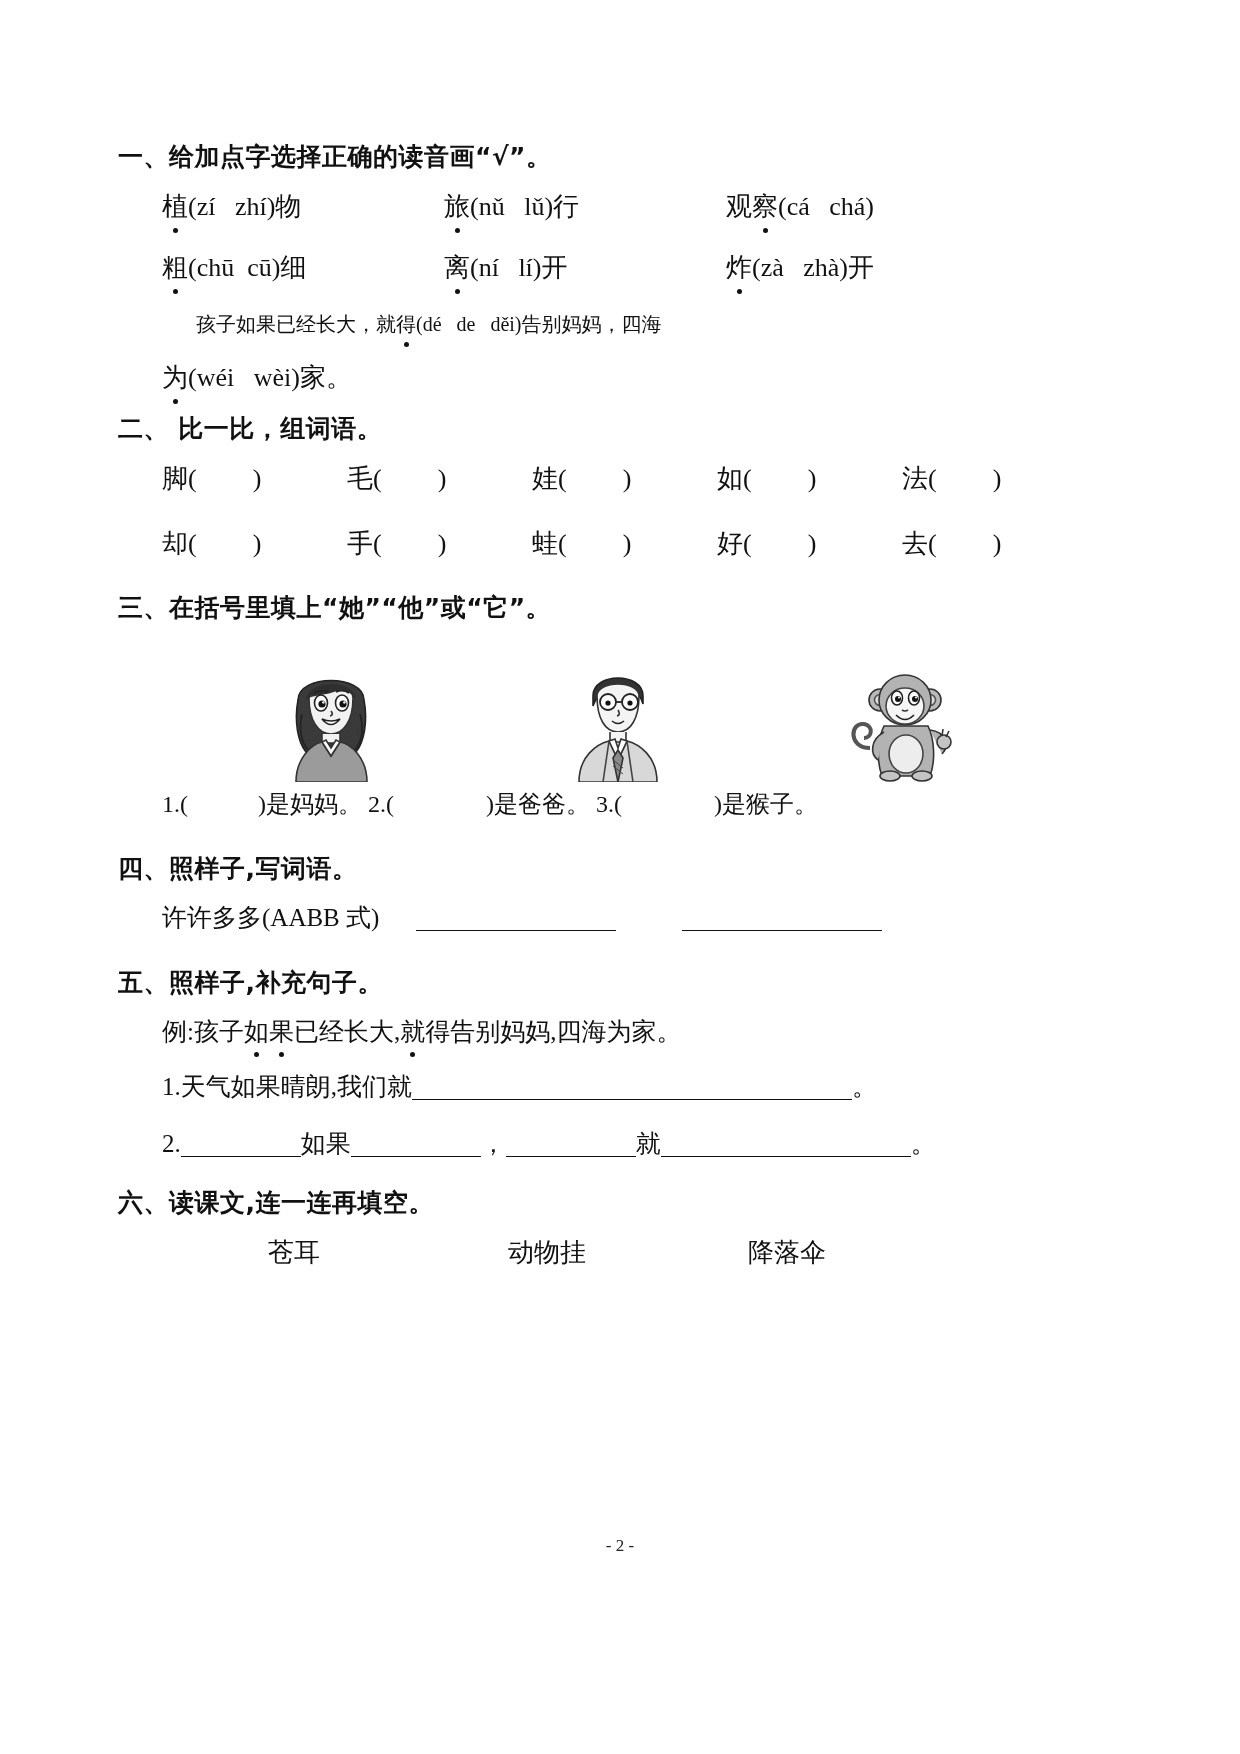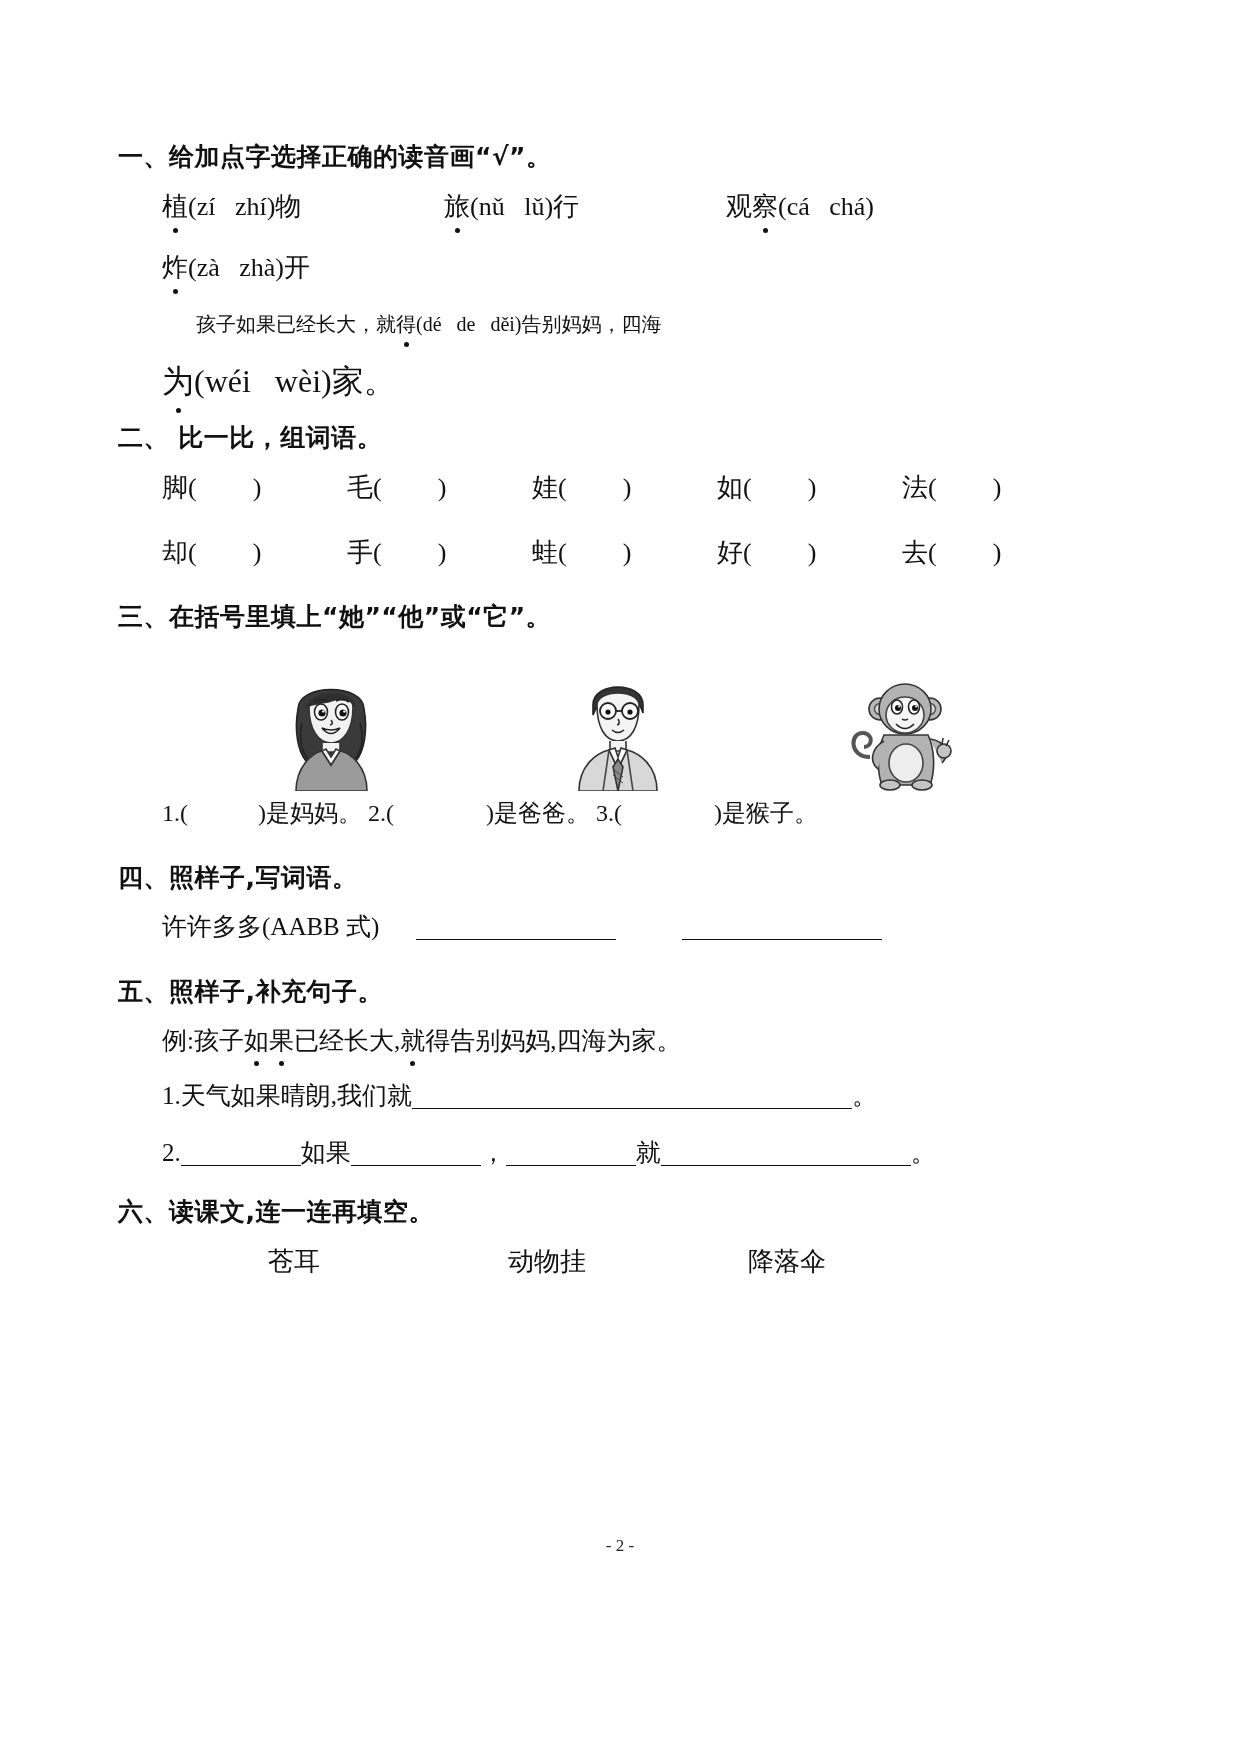--- a/index.html
+++ b/index.html
@@ -64,21 +64,21 @@
     padding-left: 44px;
   }
   .sec1-cell { width: 282px; white-space: nowrap; }
   .sec1-sent {
     font-size: 20px;
     padding-left: 78px;
     margin-bottom: 22px;
     white-space: nowrap;
   }
   .sec1-sent2 {
-    font-size: 32px;
+    font-size: 26px;
     padding-left: 44px;
     margin-bottom: 8px;
     white-space: nowrap;
   }
 
   
   .sec2-row {
     display: flex;
     font-size: 26px;
     padding-left: 44px;
@@ -181,20 +181,26 @@
     <div class="sec1-cell">
       <span class="dotchar">旅</span><span>(nǔ</span>&nbsp;&nbsp;&nbsp;<span>lǔ)</span><span>行</span>
     </div>
     <div class="sec1-cell">
       <span>观</span><span class="dotchar">察</span><span>(cá</span>&nbsp;&nbsp;&nbsp;<span>chá)</span><span></span>
     </div>
   </div>
 
   <div class="sec1-row">
     <div class="sec1-cell">
+      <span class="dotchar">粗</span><span>(chū</span>&nbsp;&nbsp;<span>cū)</span><span>细</span>
+    </div>
+    <div class="sec1-cell">
+      <span class="dotchar">离</span><span>(ní</span>&nbsp;&nbsp;&nbsp;<span>lí)</span><span>开</span>
+    </div>
+    <div class="sec1-cell">
       <span class="dotchar">炸</span><span>(zà</span>&nbsp;&nbsp;&nbsp;<span>zhà)</span><span>开</span>
     </div>
   </div>
 
   <div class="sec1-sent">
     <span>孩子如果已经长大，就</span><span class="dotchar">得</span><span>(dé</span>&nbsp;&nbsp;&nbsp;<span>de</span>&nbsp;&nbsp;&nbsp;<span>děi)告别妈妈，四海</span>
   </div>
 
   <div class="sec1-sent2">
     <span class="dotchar">为</span><span>(wéi</span>&nbsp;&nbsp;&nbsp;<span>wèi)家。</span>

